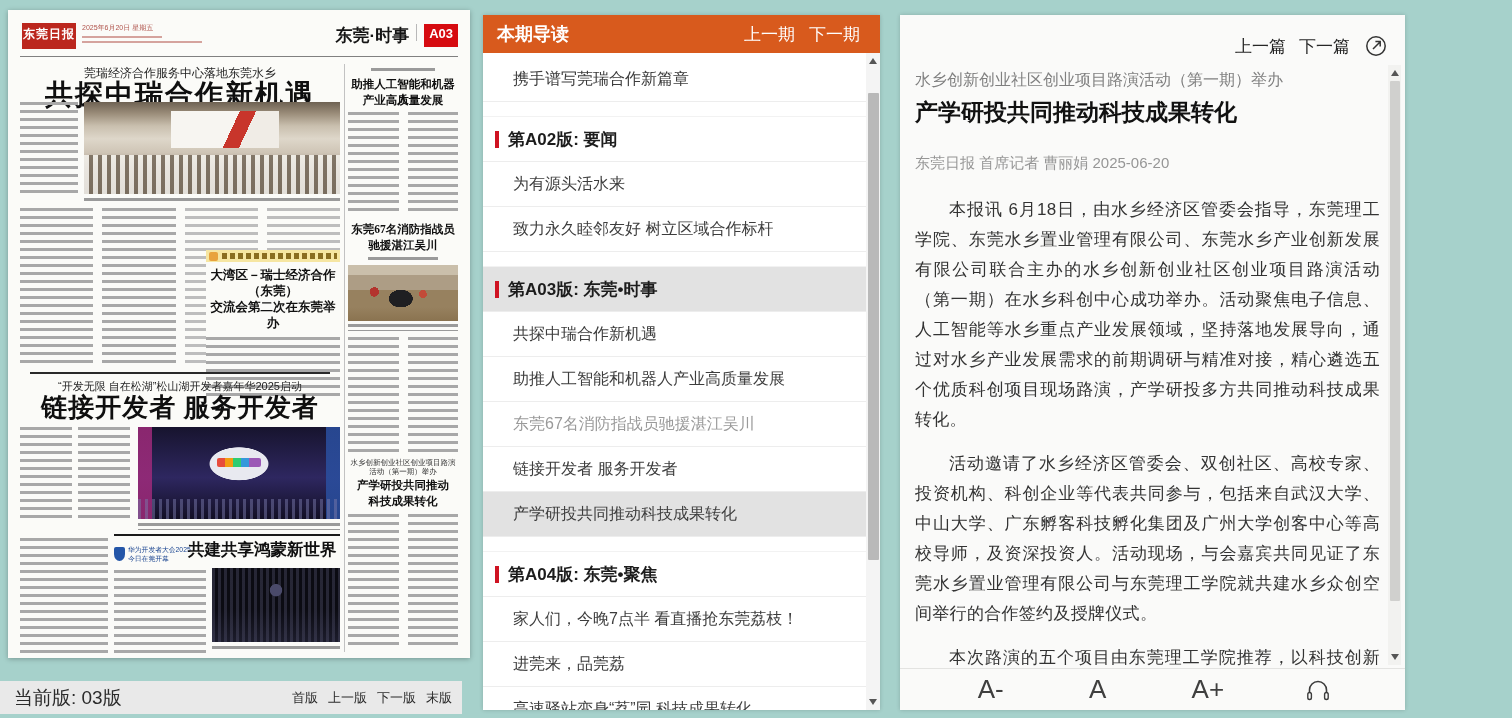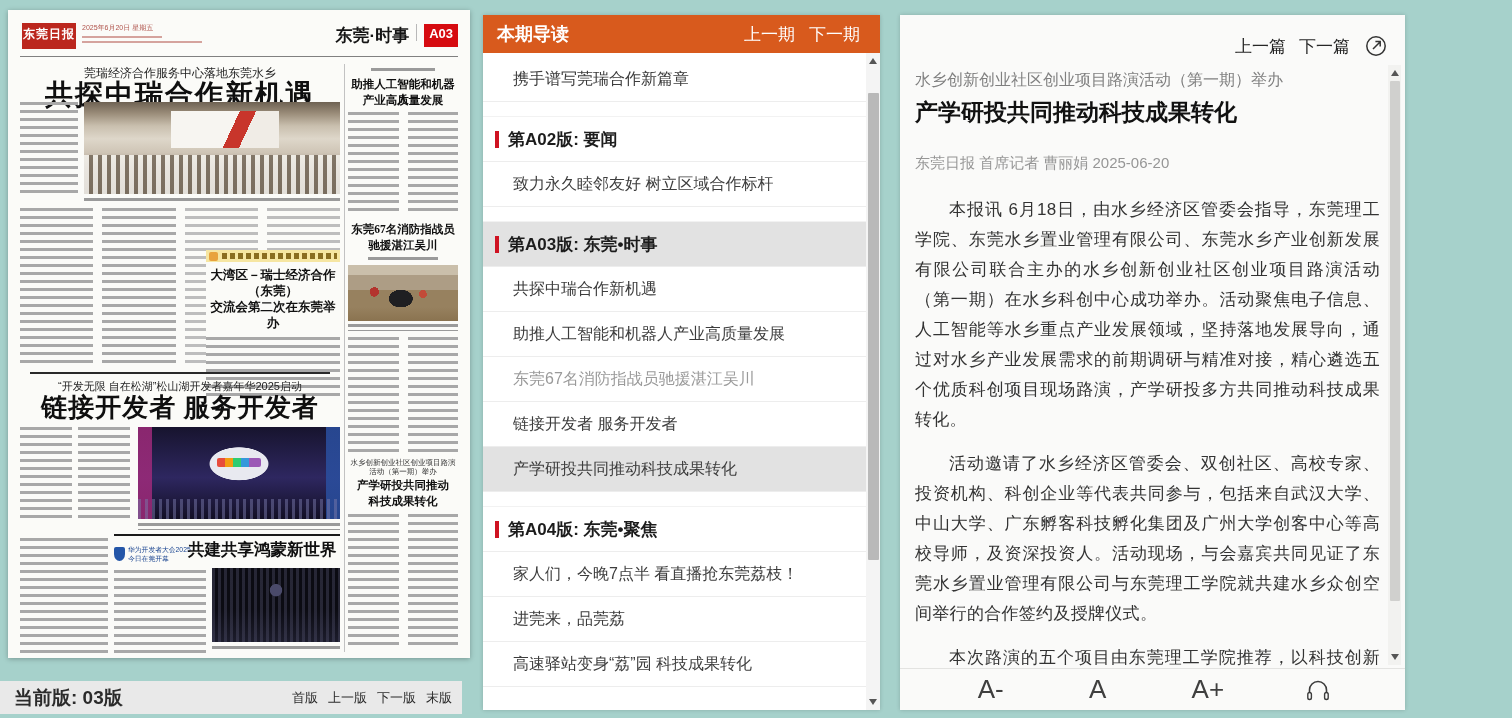--- a/index.html
+++ b/index.html
@@ -92,21 +92,21 @@
     linear-gradient(180deg,#cabfab 0 18%,#ad9d85 18% 45%,#97815f 45% 75%,#8a7350 100%);}
   .flood-cap{left:340px;top:314px;width:110px;height:7px;}
   .fire-cols{left:340px;top:327px;width:110px;height:116px;}
   .rs-kicker{left:340px;top:448px;width:110px;font-size:7.5px;line-height:9px;color:#333;text-align:center;}
   .rs-l1{top:468px;} .rs-l2{top:484px;}
   .rs-cols{left:340px;top:504px;width:110px;height:136px;}
 
   
   .page-bar{position:absolute;left:0;top:681px;width:462px;height:33px;background:#e9e9e9;
     display:flex;align-items:center;justify-content:space-between;padding:0 10px 0 14px;box-sizing:border-box;}
-  .page-bar-label{font-size:19px;font-weight:700;color:#2b2b2b;text-align:center;}
+  .page-bar-label{font-size:19px;font-weight:400;color:#2b2b2b;text-align:center;}
   .page-links{display:flex;gap:10px;}
   .page-links a{font-size:13px;color:#2b2b2b;cursor:pointer;text-decoration:none;}
 
   
   .toc-panel{position:absolute;left:483px;top:15px;width:397px;height:695px;background:#fff;
     box-shadow:0 0 4px rgba(0,0,0,.18);}
   .toc-head{position:absolute;left:0;top:0;width:100%;height:38px;background:#d85a1d;color:#fff;
     display:flex;align-items:center;justify-content:space-between;padding:0 20px 0 14px;box-sizing:border-box;}
   .toc-title{font-size:18px;font-weight:700;}
   .toc-issue-nav{display:flex;gap:14px;}
@@ -260,20 +260,23 @@
     <div class="toc-list">
         <div class="toc-row">
           <span>携手谱写莞瑞合作新篇章</span>
         </div>
         <div class="toc-gap"></div>
         <div class="toc-row header">
           <span class="redbar"></span>
           <span>第A02版: 要闻</span>
         </div>
         <div class="toc-row">
+          <span>为有源头活水来</span>
+        </div>
+        <div class="toc-row">
           <span>致力永久睦邻友好 树立区域合作标杆</span>
         </div>
         <div class="toc-gap"></div>
         <div class="toc-row header hl">
           <span class="redbar"></span>
           <span>第A03版: 东莞•时事</span>
         </div>
         <div class="toc-row">
           <span>共探中瑞合作新机遇</span>
         </div>

